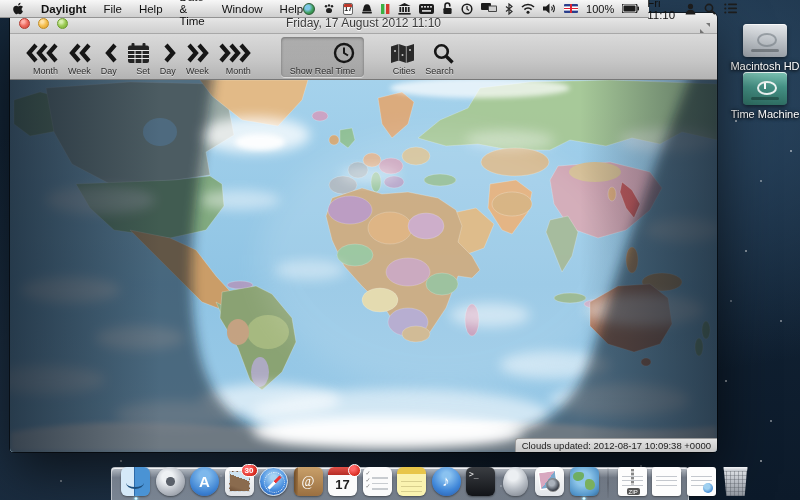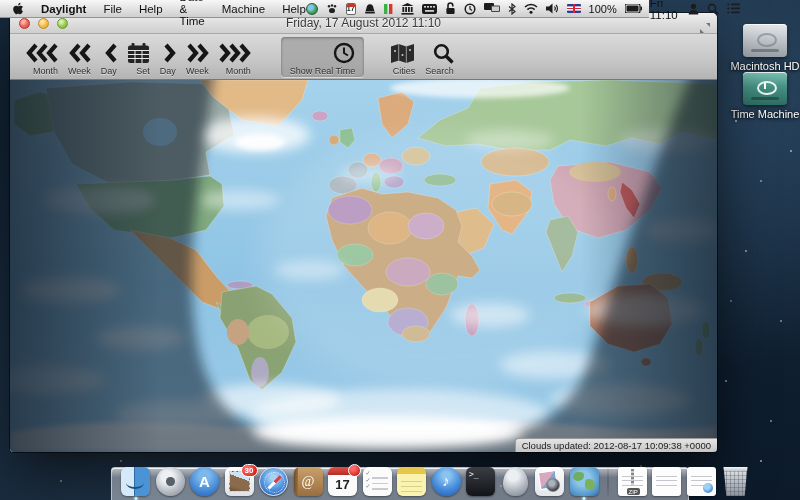--- a/index.html
+++ b/index.html
@@ -161,21 +161,21 @@
     <div class="mb-left">
       <span class="mi">
         <svg width="12" height="14" viewBox="0 0 12 14">
             <path fill="#1a1a1a" d="M9.6,7.4c0-1.6,1.3-2.4,1.4-2.4C10.2,3.9,9,3.8,8.6,3.8c-1,0-1.9,.6-2.4,.6C5.7,4.4,5,3.8,4.1,3.8C2.9,3.8,1.2,4.8,1.2,7c0,1.3,.5,2.7,1.1,3.6c.5,.8,1.1,1.6,1.9,1.6c.8,0,1.1-.5,2-.5c.9,0,1.2,.5,2,.5c.8,0,1.4-.8,1.9-1.5c.6-.9,.8-1.7,.8-1.8C10.9,8.9,9.6,8.4,9.6,7.4z M7.9,2.6C8.3,2.1,8.6,1.4,8.5,.7C7.9,.7,7.2,1.1,6.8,1.6C6.4,2,6.1,2.8,6.2,3.4C6.9,3.5,7.5,3.1,7.9,2.6z"></path>
           </svg>
       </span>
       <span class="mb-appname">Daylight</span>
       <span>File</span>
       <span>Help</span>
       <span>Date &amp; Time</span>
-      <span>Machine</span>
+      <span>Window</span>
       <span>Help</span>
     </div>
     <div class="mb-right">
       <span class="mi">
           <span class="menu-globe"></span>
         </span>
       <span class="mi">
         <svg width="12" height="12" viewBox="0 0 12 12" fill="#222">
             <circle cx="3" cy="3.2" r="1.2"></circle>
             <circle cx="6" cy="2.4" r="1.2"></circle>

